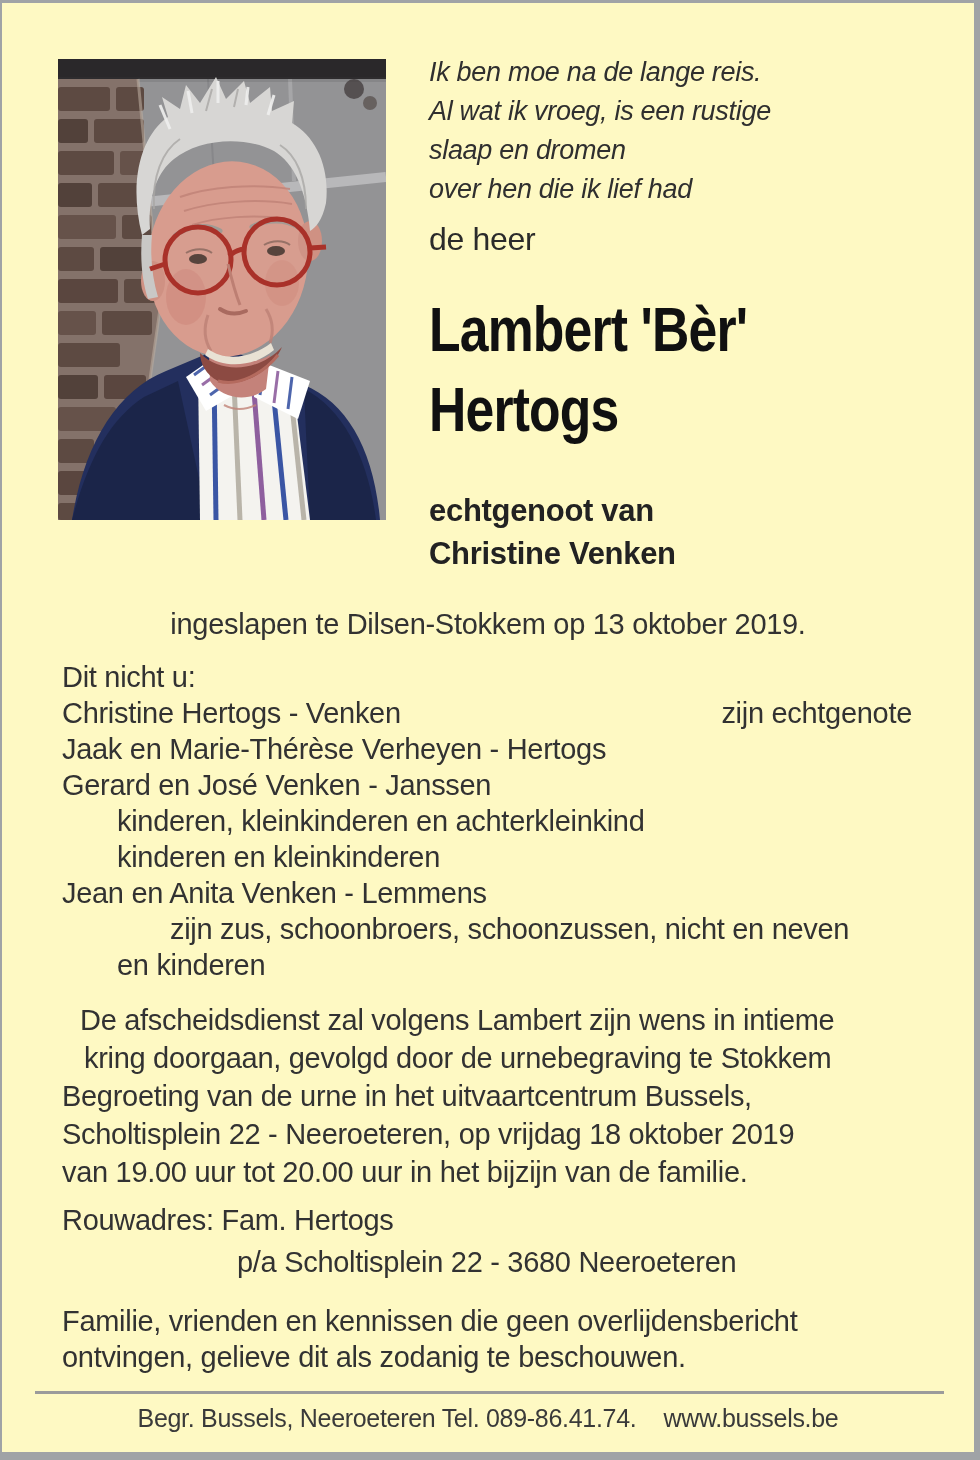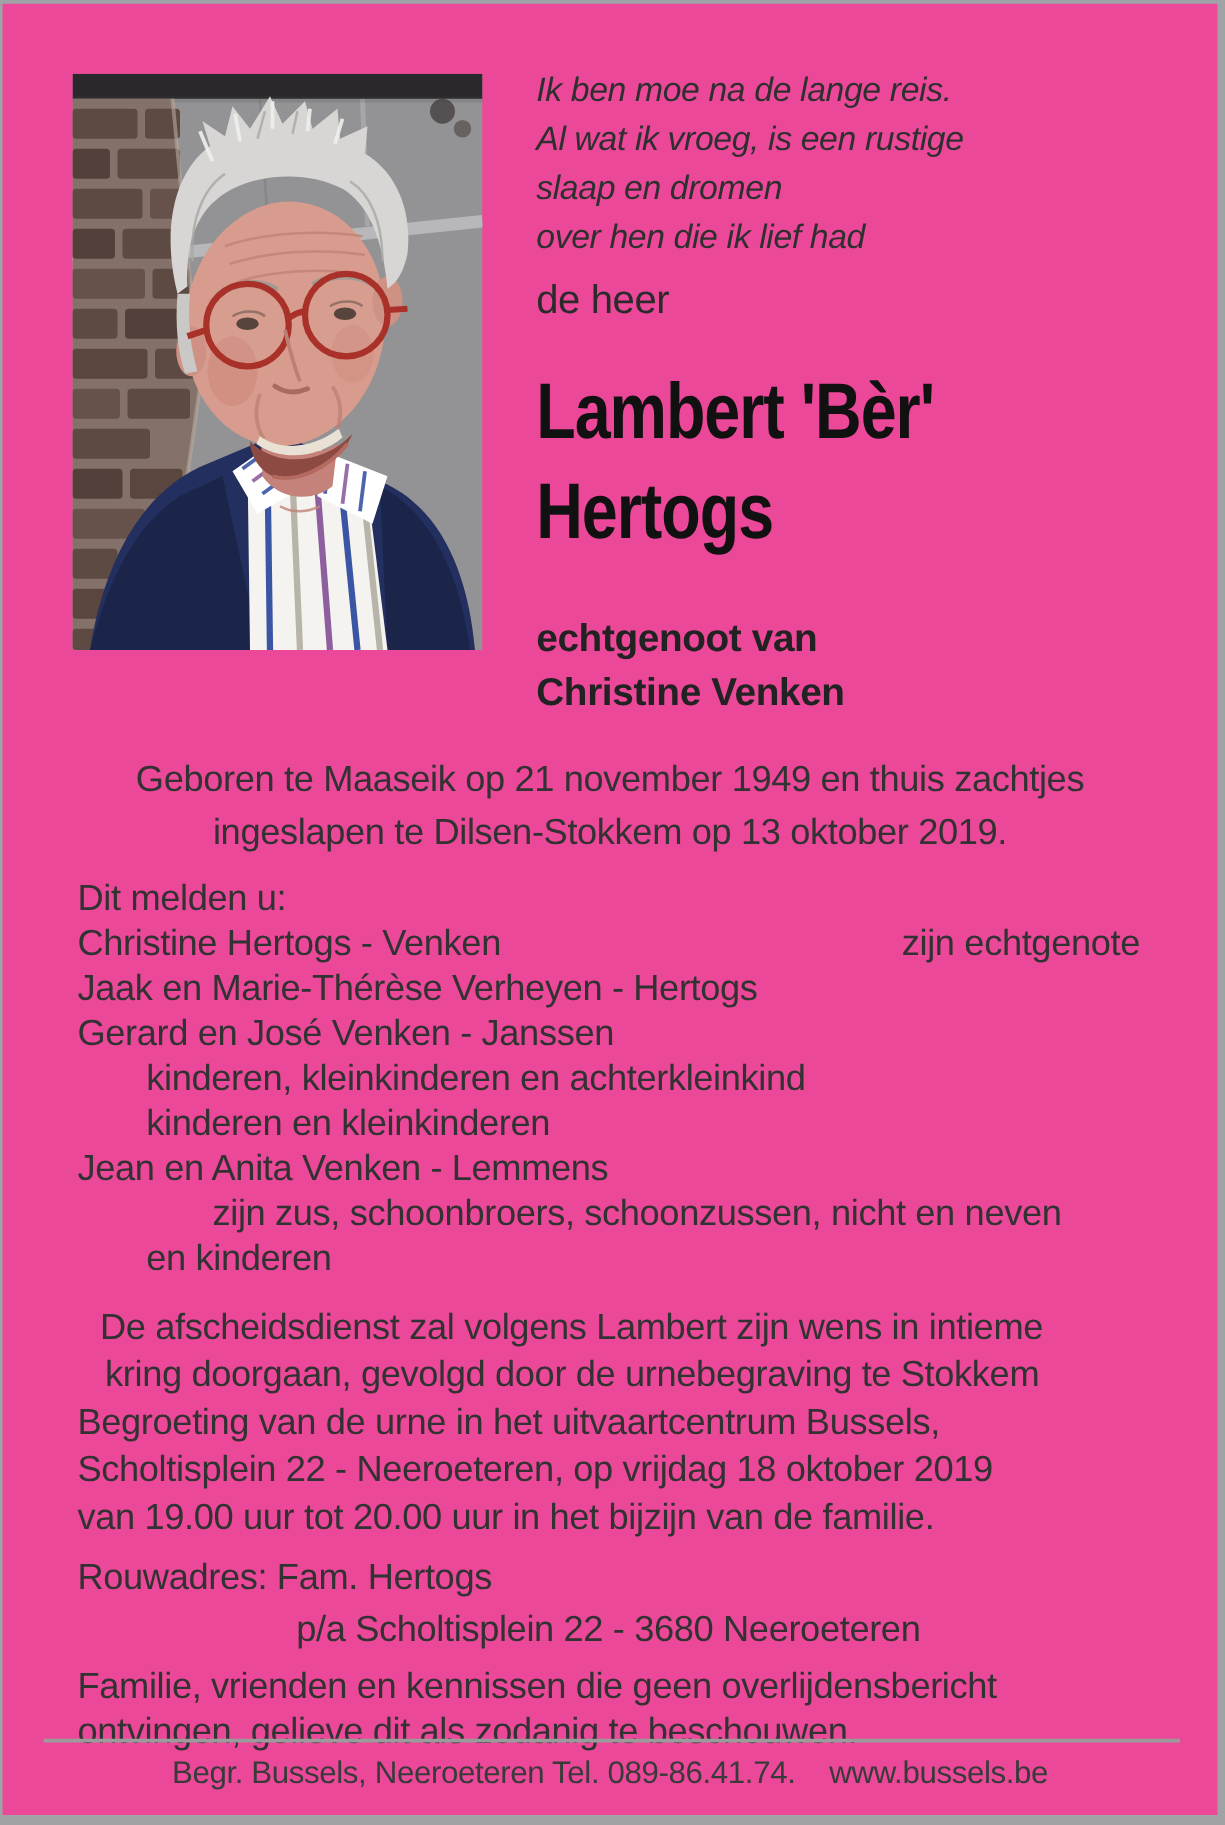--- a/index.html
+++ b/index.html
@@ -1,20 +1,20 @@
 <!DOCTYPE html>
 <html><head>
 <meta charset="utf-8">
 <style>
   html,body{margin:0;padding:0;background:#ffffff;}
   .page{
     position:relative;
     width:980px;height:1460px;
     box-sizing:border-box;
-    background:#ec4899;
+    background:#fef9c3;
     border-style:solid;
     border-color:#a0a3a6;
     border-width:3px 6px 8px 2px;
     overflow:hidden;
     font-family:"Liberation Sans","DejaVu Sans",sans-serif;
     color:#333333;
     letter-spacing:-0.3px;
   }
   
   .top-section{position:relative;height:600px;}
@@ -30,21 +30,21 @@
   .announce-intro{margin-top:14px;}
   .announce-row{white-space:nowrap;gap:40px;}
   .announce-row.with-right{display:flex;justify-content:space-between;}
   .indent-1{padding-left:55px;}
   .indent-2{padding-left:108px;}
   .service{margin-top:18px;padding:0 62px 0 60px;font-size:29px;line-height:38px;color:#323232;}
   .service .ln-0{padding-left:18px;}
   .service .ln-1{padding-left:22px;}
   .mourning{margin-top:8px;padding:0 62px 0 60px;font-size:29px;line-height:42px;color:#323232;}
   .mourning .ln-1{padding-left:175px;}
-  .notice{margin-top:6px;padding:0 62px 0 60px;font-size:29px;line-height:36px;color:#323232;}
+  .notice{margin-top:20px;padding:0 62px 0 60px;font-size:29px;line-height:36px;color:#323232;}
   
   .rule{position:absolute;left:33px;right:30px;top:1388px;height:3px;background:#9b9b9b;}
   .footer{position:absolute;left:0;top:1401px;width:100%;display:flex;justify-content:center;gap:27px;font-size:25px;color:#3a3a3a;}
 </style>
 </head>
 <body>
 
 <div class="page">
 
   <div class="top-section">
@@ -198,26 +198,25 @@
         <div>Hertogs</div>
       </div>
       <div class="spouse">
         <div>echtgenoot van</div>
         <div>Christine Venken</div>
       </div>
     </div>
   </div>
 
   <div class="life-dates">
-    <div>Geboren te Maaseik op 21 november 1949 en thuis zachtjes</div>
     <div>ingeslapen te Dilsen-Stokkem op 13 oktober 2019.</div>
   </div>
 
   <div class="announce">
-    <div class="announce-intro">Dit melden u:</div>
+    <div class="announce-intro">Dit nicht u:</div>
     <div class="announce-row with-right">
       <span>Christine Hertogs - Venken</span>
       <span>zijn echtgenote</span>
     </div>
     <div class="announce-row">Jaak en Marie-Thérèse Verheyen - Hertogs</div>
     <div class="announce-row">Gerard en José Venken - Janssen</div>
     <div class="announce-row indent-1">kinderen, kleinkinderen en achterkleinkind</div>
     <div class="announce-row indent-1">kinderen en kleinkinderen</div>
     <div class="announce-row">Jean en Anita Venken - Lemmens</div>
     <div class="announce-row indent-2">zijn zus, schoonbroers, schoonzussen, nicht en neven</div>

